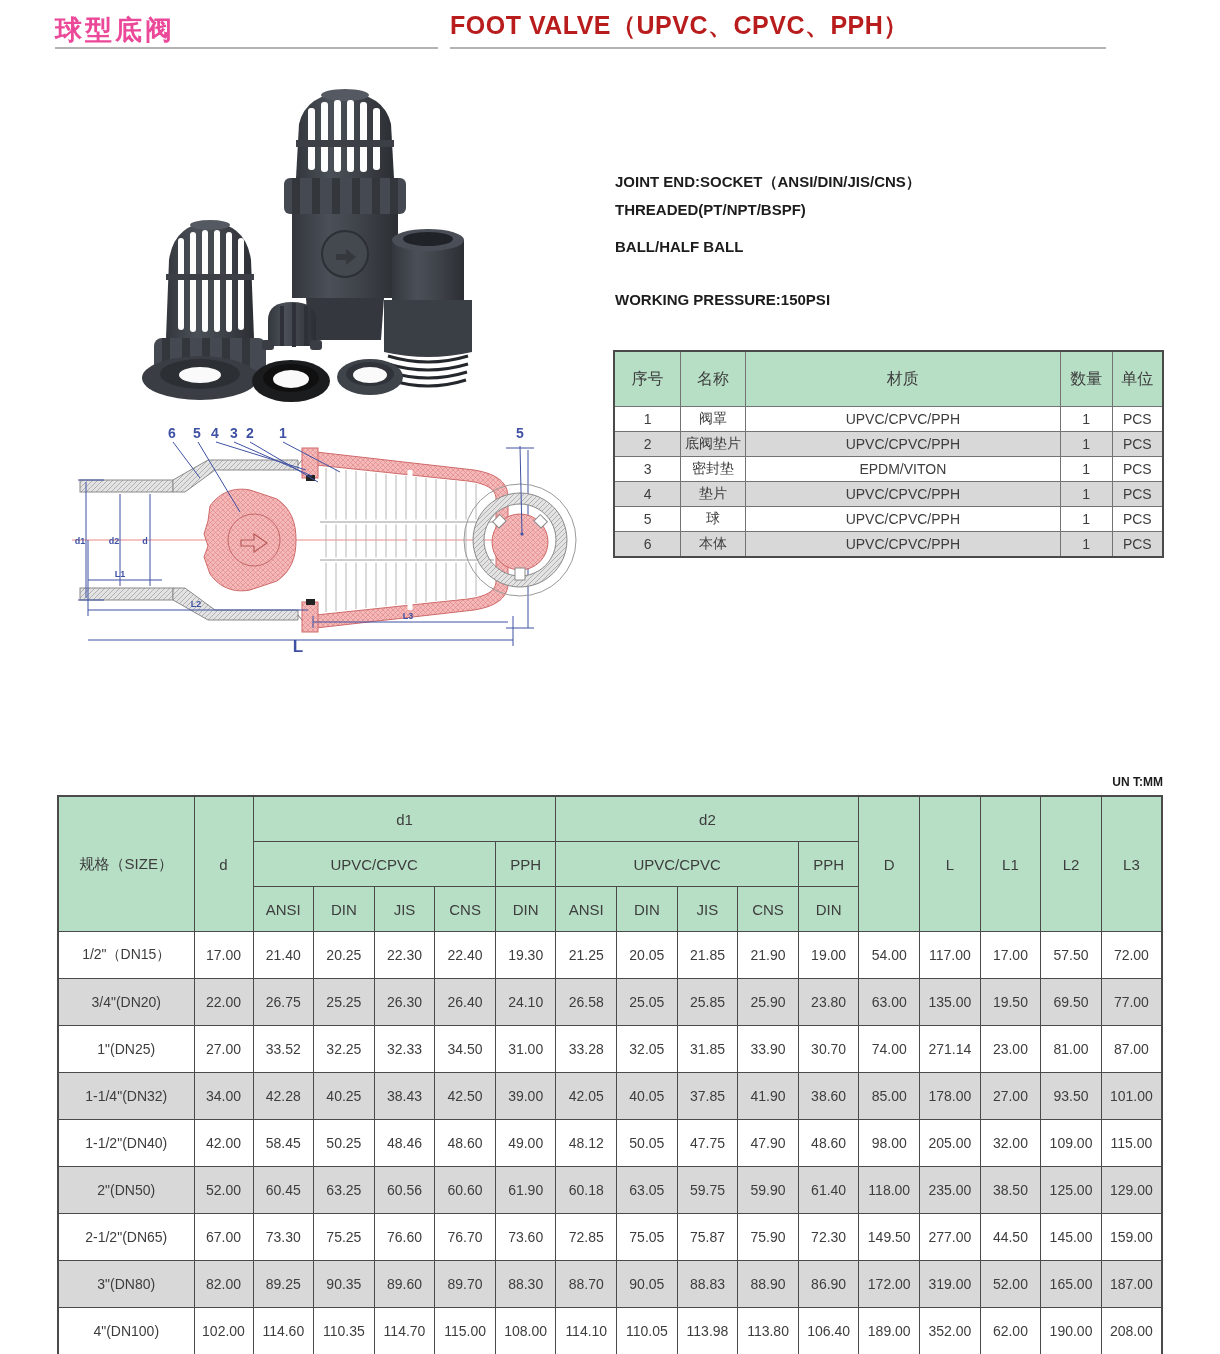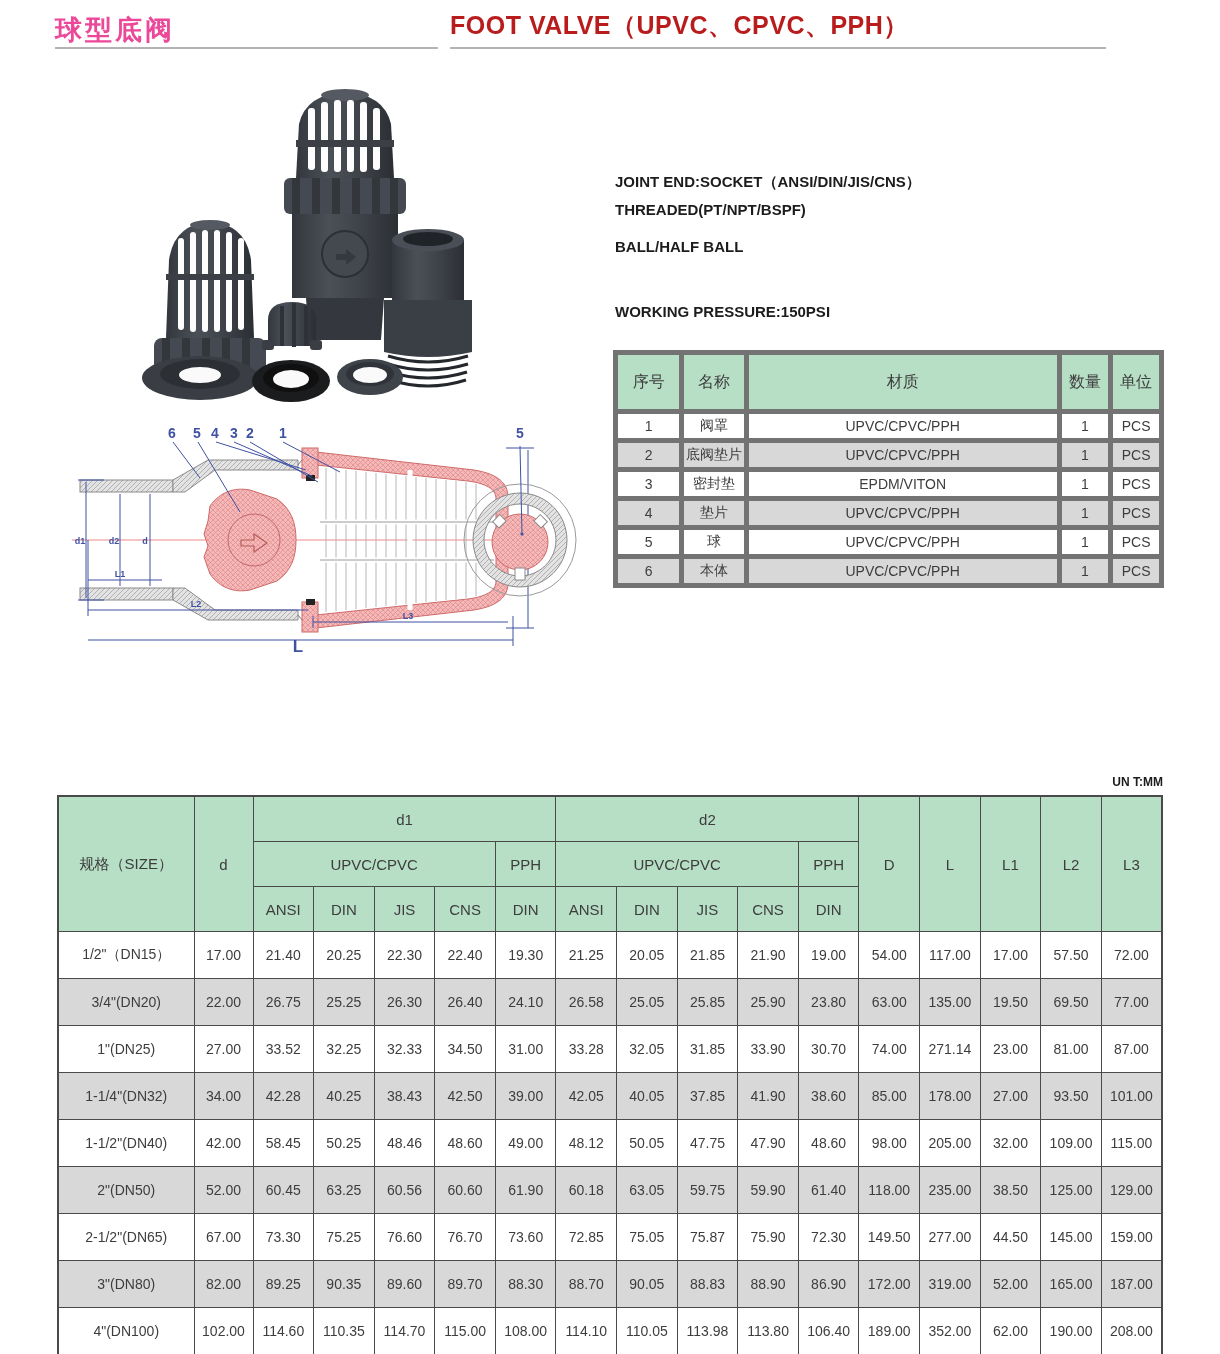--- a/index.html
+++ b/index.html
@@ -12,27 +12,27 @@
   .title-en{left:450px;top:9px;font-size:25px;font-weight:bold;color:#b91c1c;letter-spacing:0.5px;}
   .rule{height:2px;background:#b3b3b3;top:47px;}
   .rule-left{left:55px;width:383px;}
   .rule-right{left:450px;width:656px;}
 
   
   .specs{left:615px;top:173px;width:560px;}
   .spec-line{font-size:15px;font-weight:bold;color:#1c1c1c;}
   .spec-line:nth-child(1){margin-bottom:9px;}
   .spec-line:nth-child(2){margin-bottom:20px;}
-  .spec-line:nth-child(3){margin-bottom:48px;}
+  .spec-line:nth-child(3){margin-bottom:36px;}
 
   
   .parts-table{left:613px;top:350px;}
   table{border-collapse:collapse;}
   .parts-table table{width:551px;border:2px solid #4a4a4a;}
-  .parts-table th,.parts-table td{border:5px solid #737373;text-align:center;vertical-align:middle;}
+  .parts-table th,.parts-table td{border:1px solid #737373;text-align:center;vertical-align:middle;}
   .parts-table th{background:#b7dfc6;height:52px;font-size:16px;font-weight:normal;}
   .parts-table td{height:22px;font-size:14px;background:#fff;}
   .parts-table tbody tr:nth-child(even) td{background:#d8d8d8;}
 
   
   .unit-note{left:57px;top:775px;width:1106px;text-align:right;font-size:12px;font-weight:bold;color:#1c1c1c;}
   .size-table{left:57px;top:795px;}
   .size-table table{width:1106px;table-layout:fixed;border:2px solid #4a4a4a;}
   .size-table th,.size-table td{border:1px solid #4a4a4a;text-align:center;vertical-align:middle;overflow:hidden;}
   .size-table thead th{background:#b7dfc6;font-weight:normal;font-size:15px;height:42px;}

